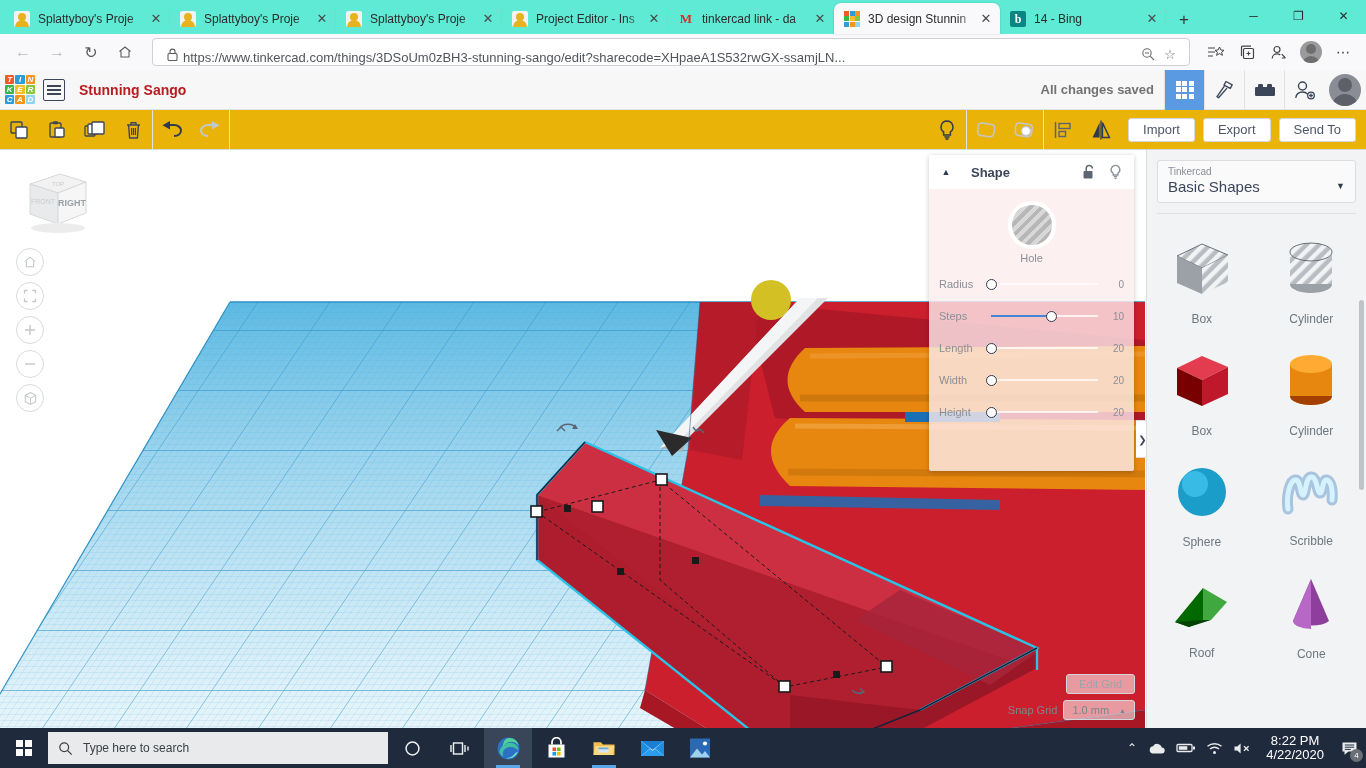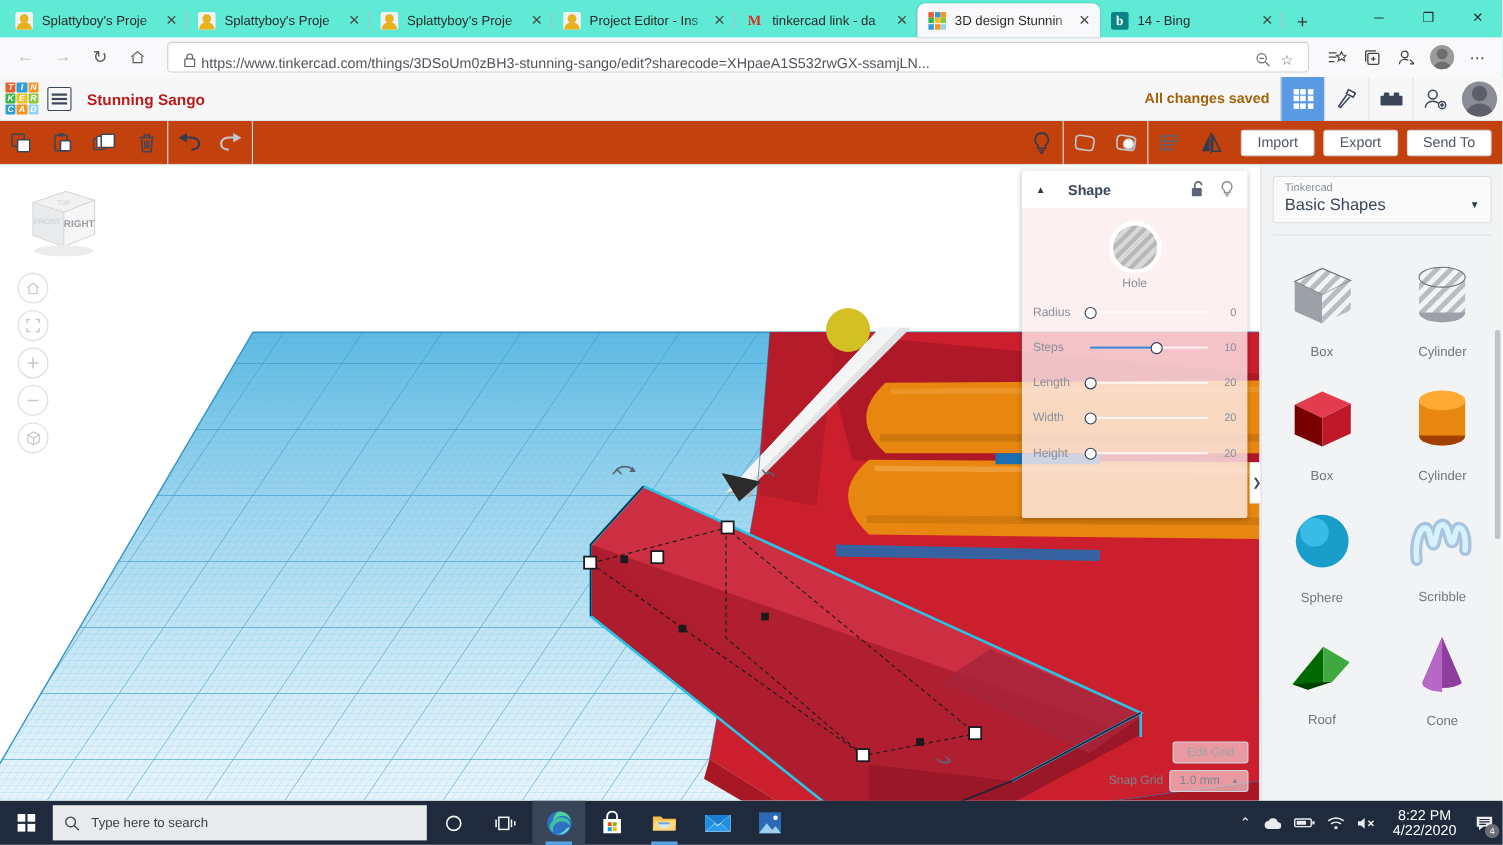--- a/index.html
+++ b/index.html
@@ -67,31 +67,31 @@
   #avatar-browser:before { content:""; position:absolute; left:6px; top:3px; width:10px; height:10px; border-radius:50%; background:#6e6e6e; }
   #avatar-browser:after { content:""; position:absolute; left:2px; top:15px; width:18px; height:12px; border-radius:9px 9px 0 0; background:#6e6e6e; }
 
   
   #tc-header { height: 40px; background: #f7f7f8; border-bottom: 1px solid #e2e2e4; display: flex; align-items: center; }
   #tc-logo { width: 30px; height: 30px; margin: 0 8px 0 5px; display: grid; grid-template-columns: repeat(3,1fr); grid-template-rows: repeat(3,1fr); gap: 1px; flex: none; }
   #tc-logo i { display: flex; align-items: center; justify-content: center; color: #fff; font-size: 8px; font-weight: bold; border-radius: 1px; }
   #tc-listicon { width: 22px; height: 22px; border: 1.6px solid #3b4659; border-radius: 2px; display: flex; flex-direction: column; justify-content: center; gap: 2px; padding: 0 3px; flex: none; }
   #tc-listicon span { display: block; height: 2px; background: #3b4659; }
   #tc-title { font-size: 14px; font-weight: bold; color: #b91c1c; margin-left: 14px; }
-  #tc-saved { margin-left: auto; font-size: 13px; color: #a16207; font-weight: bold; padding-right: 10px; }
+  #tc-saved { margin-left: auto; font-size: 13px; color: #737373; font-weight: bold; padding-right: 10px; }
   .tc-hbtn { width: 40px; height: 40px; display: flex; align-items: center; justify-content: center; border-left: 1px solid #e2e2e4; }
   .tc-hbtn.active { background: #5a9ae2; }
   #grid9 { display: grid; grid-template-columns: repeat(3,1fr); grid-template-rows: repeat(3,1fr); gap: 1.5px; width: 18px; height: 18px; }
   #grid9 i { background: #fff; }
   #tc-avatar { width: 32px; height: 32px; border-radius: 50%; background: #8a8d95; margin: 0 5px; position: relative; overflow: hidden; flex: none; }
   #tc-avatar:before { content:""; position:absolute; left:9px; top:4px; width:14px; height:14px; border-radius:50%; background:#5d6069; }
   #tc-avatar:after { content:""; position:absolute; left:3px; top:20px; width:26px; height:16px; border-radius:13px 13px 0 0; background:#5d6069; }
 
   
-  #tc-toolbar { height: 40px; background: #c2410c; border-bottom: 1px solid #d9d9dd; display: flex; align-items: center; }
+  #tc-toolbar { height: 40px; background: #eab308; border-bottom: 1px solid #d9d9dd; display: flex; align-items: center; }
   .tt { width: 38px; height: 40px; display: flex; align-items: center; justify-content: center; color: #3b4659; }
   .tt.dim { color: #c3c6cd; }
   .tt-sep { width: 1px; height: 40px; background: #e2e2e4; }
   .tt-btn {
     height: 24px; padding: 0 14px; border: 1px solid #d5d7dc; border-radius: 3px;
     background: #fff; color: #4d5566; font-size: 13px; display: flex; align-items: center;
     margin-left: 8px;
   }
 
   

